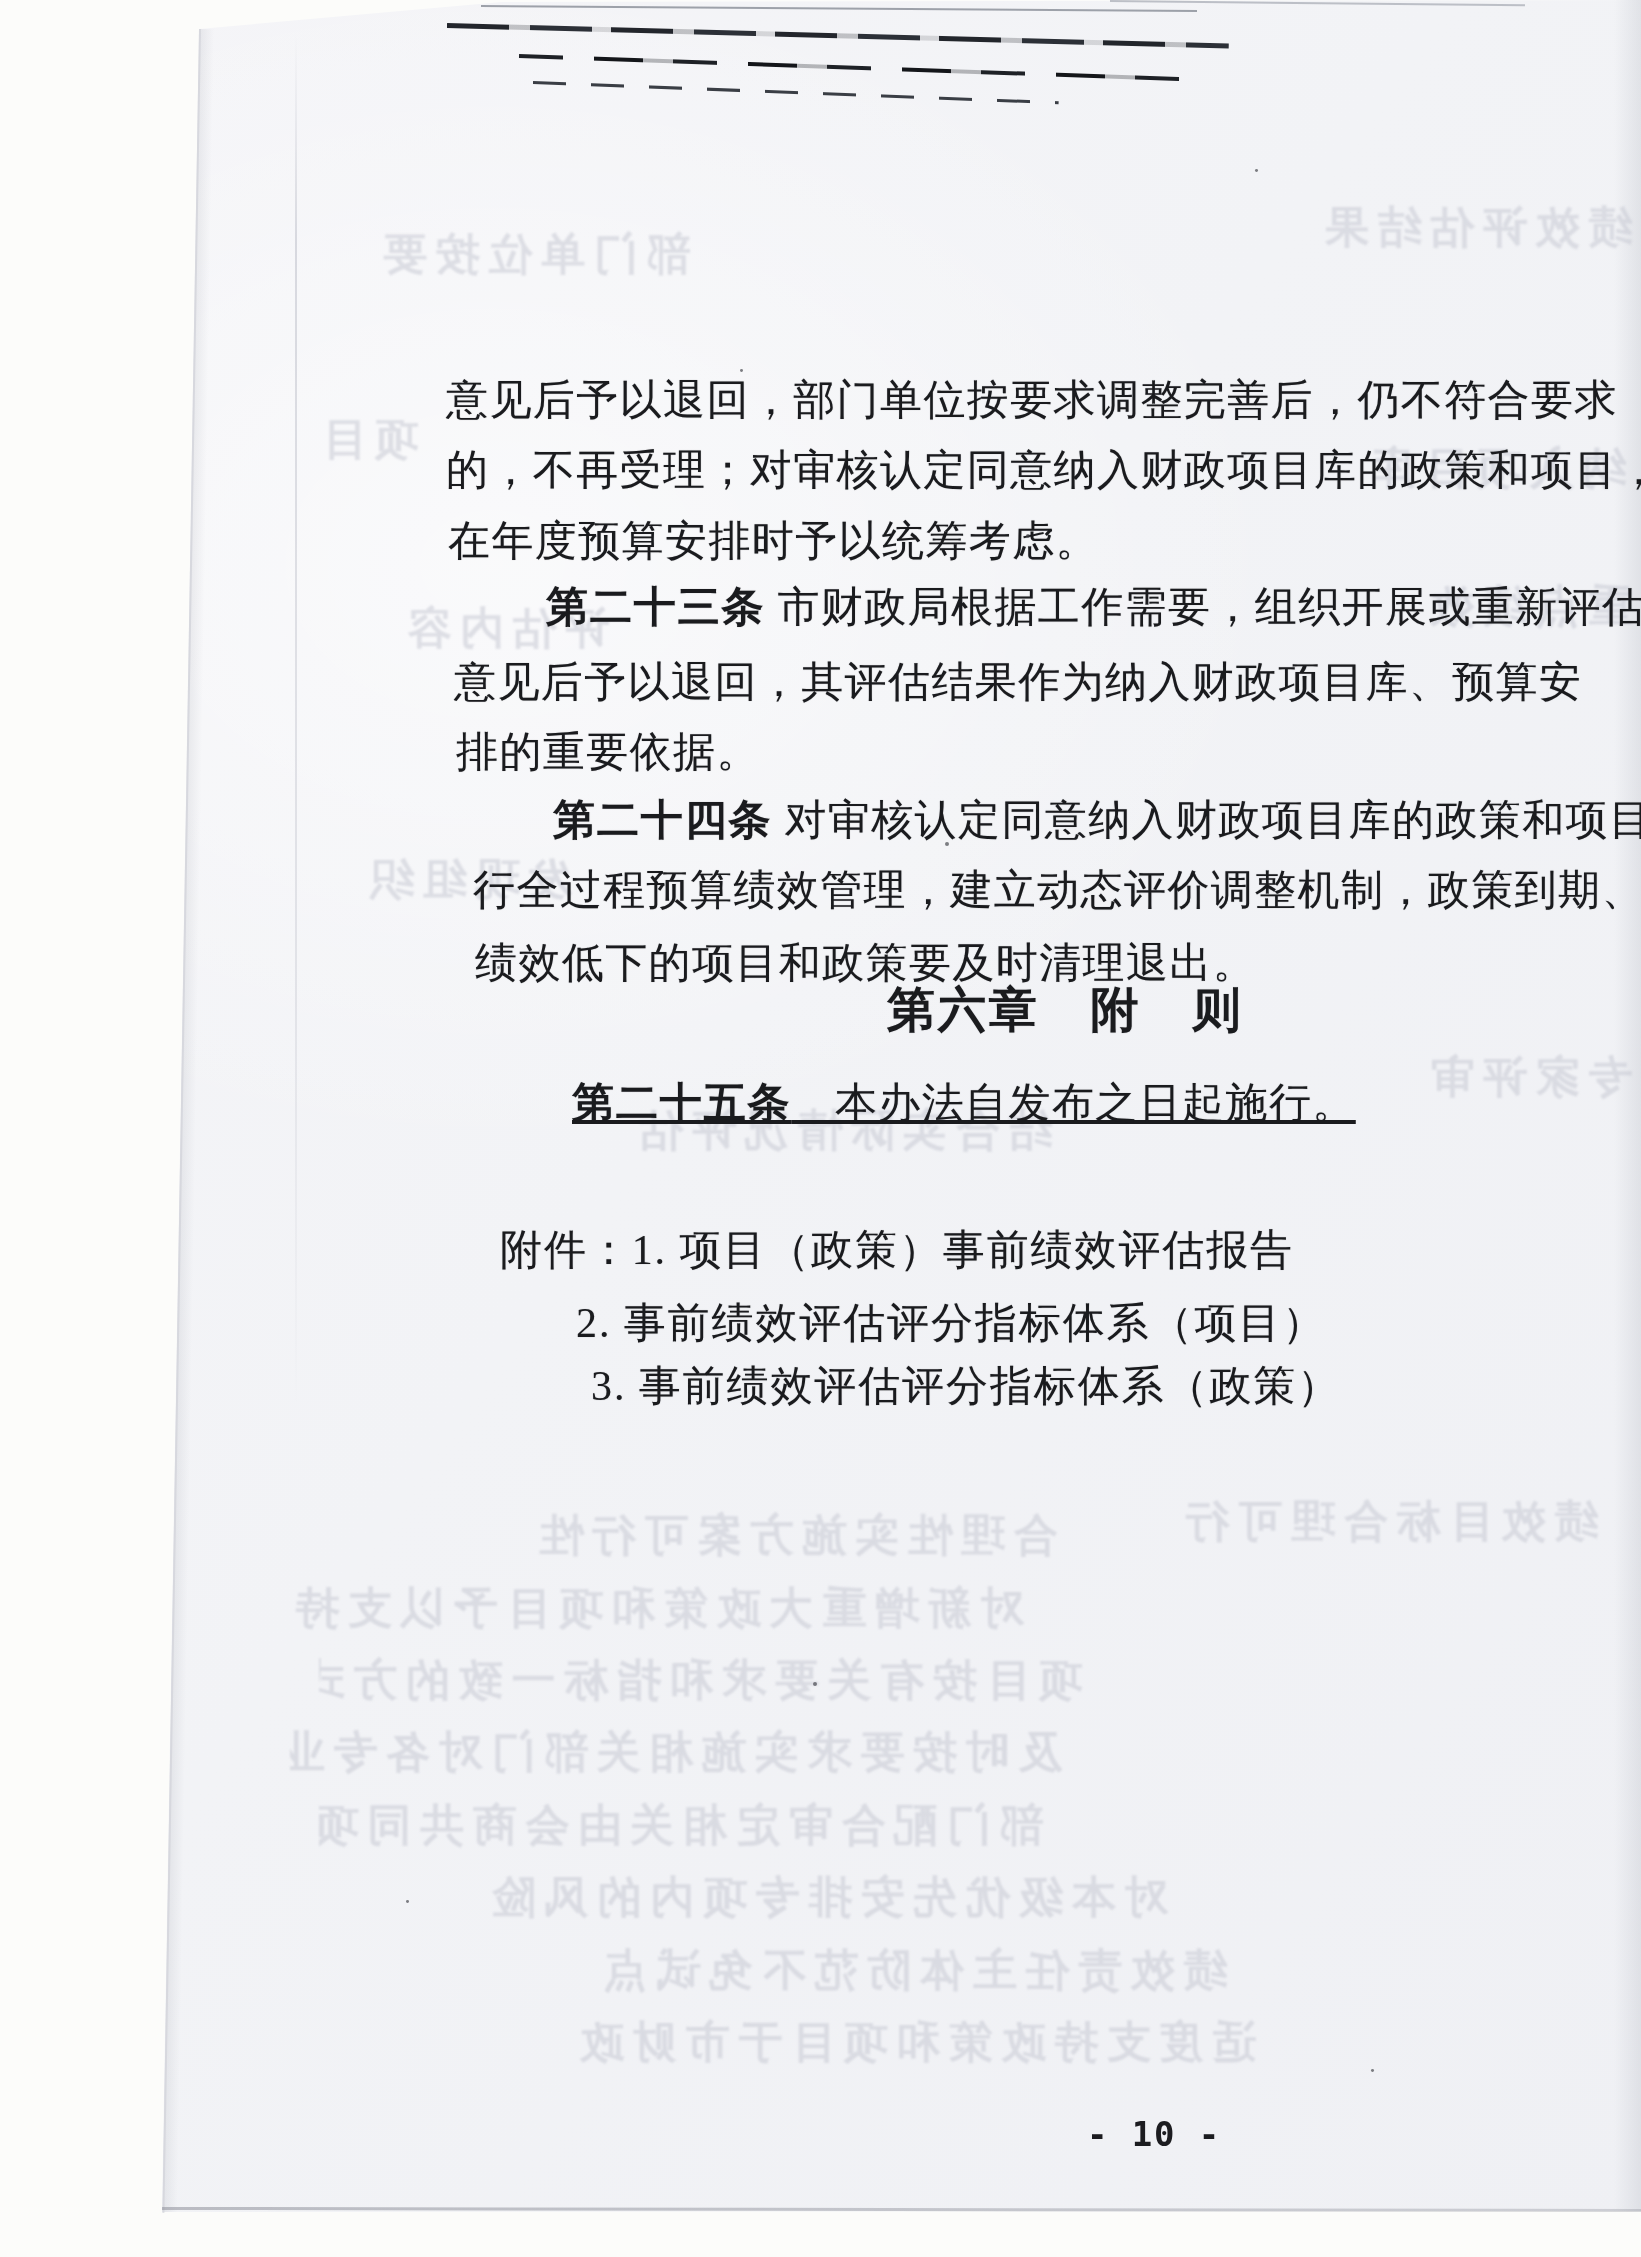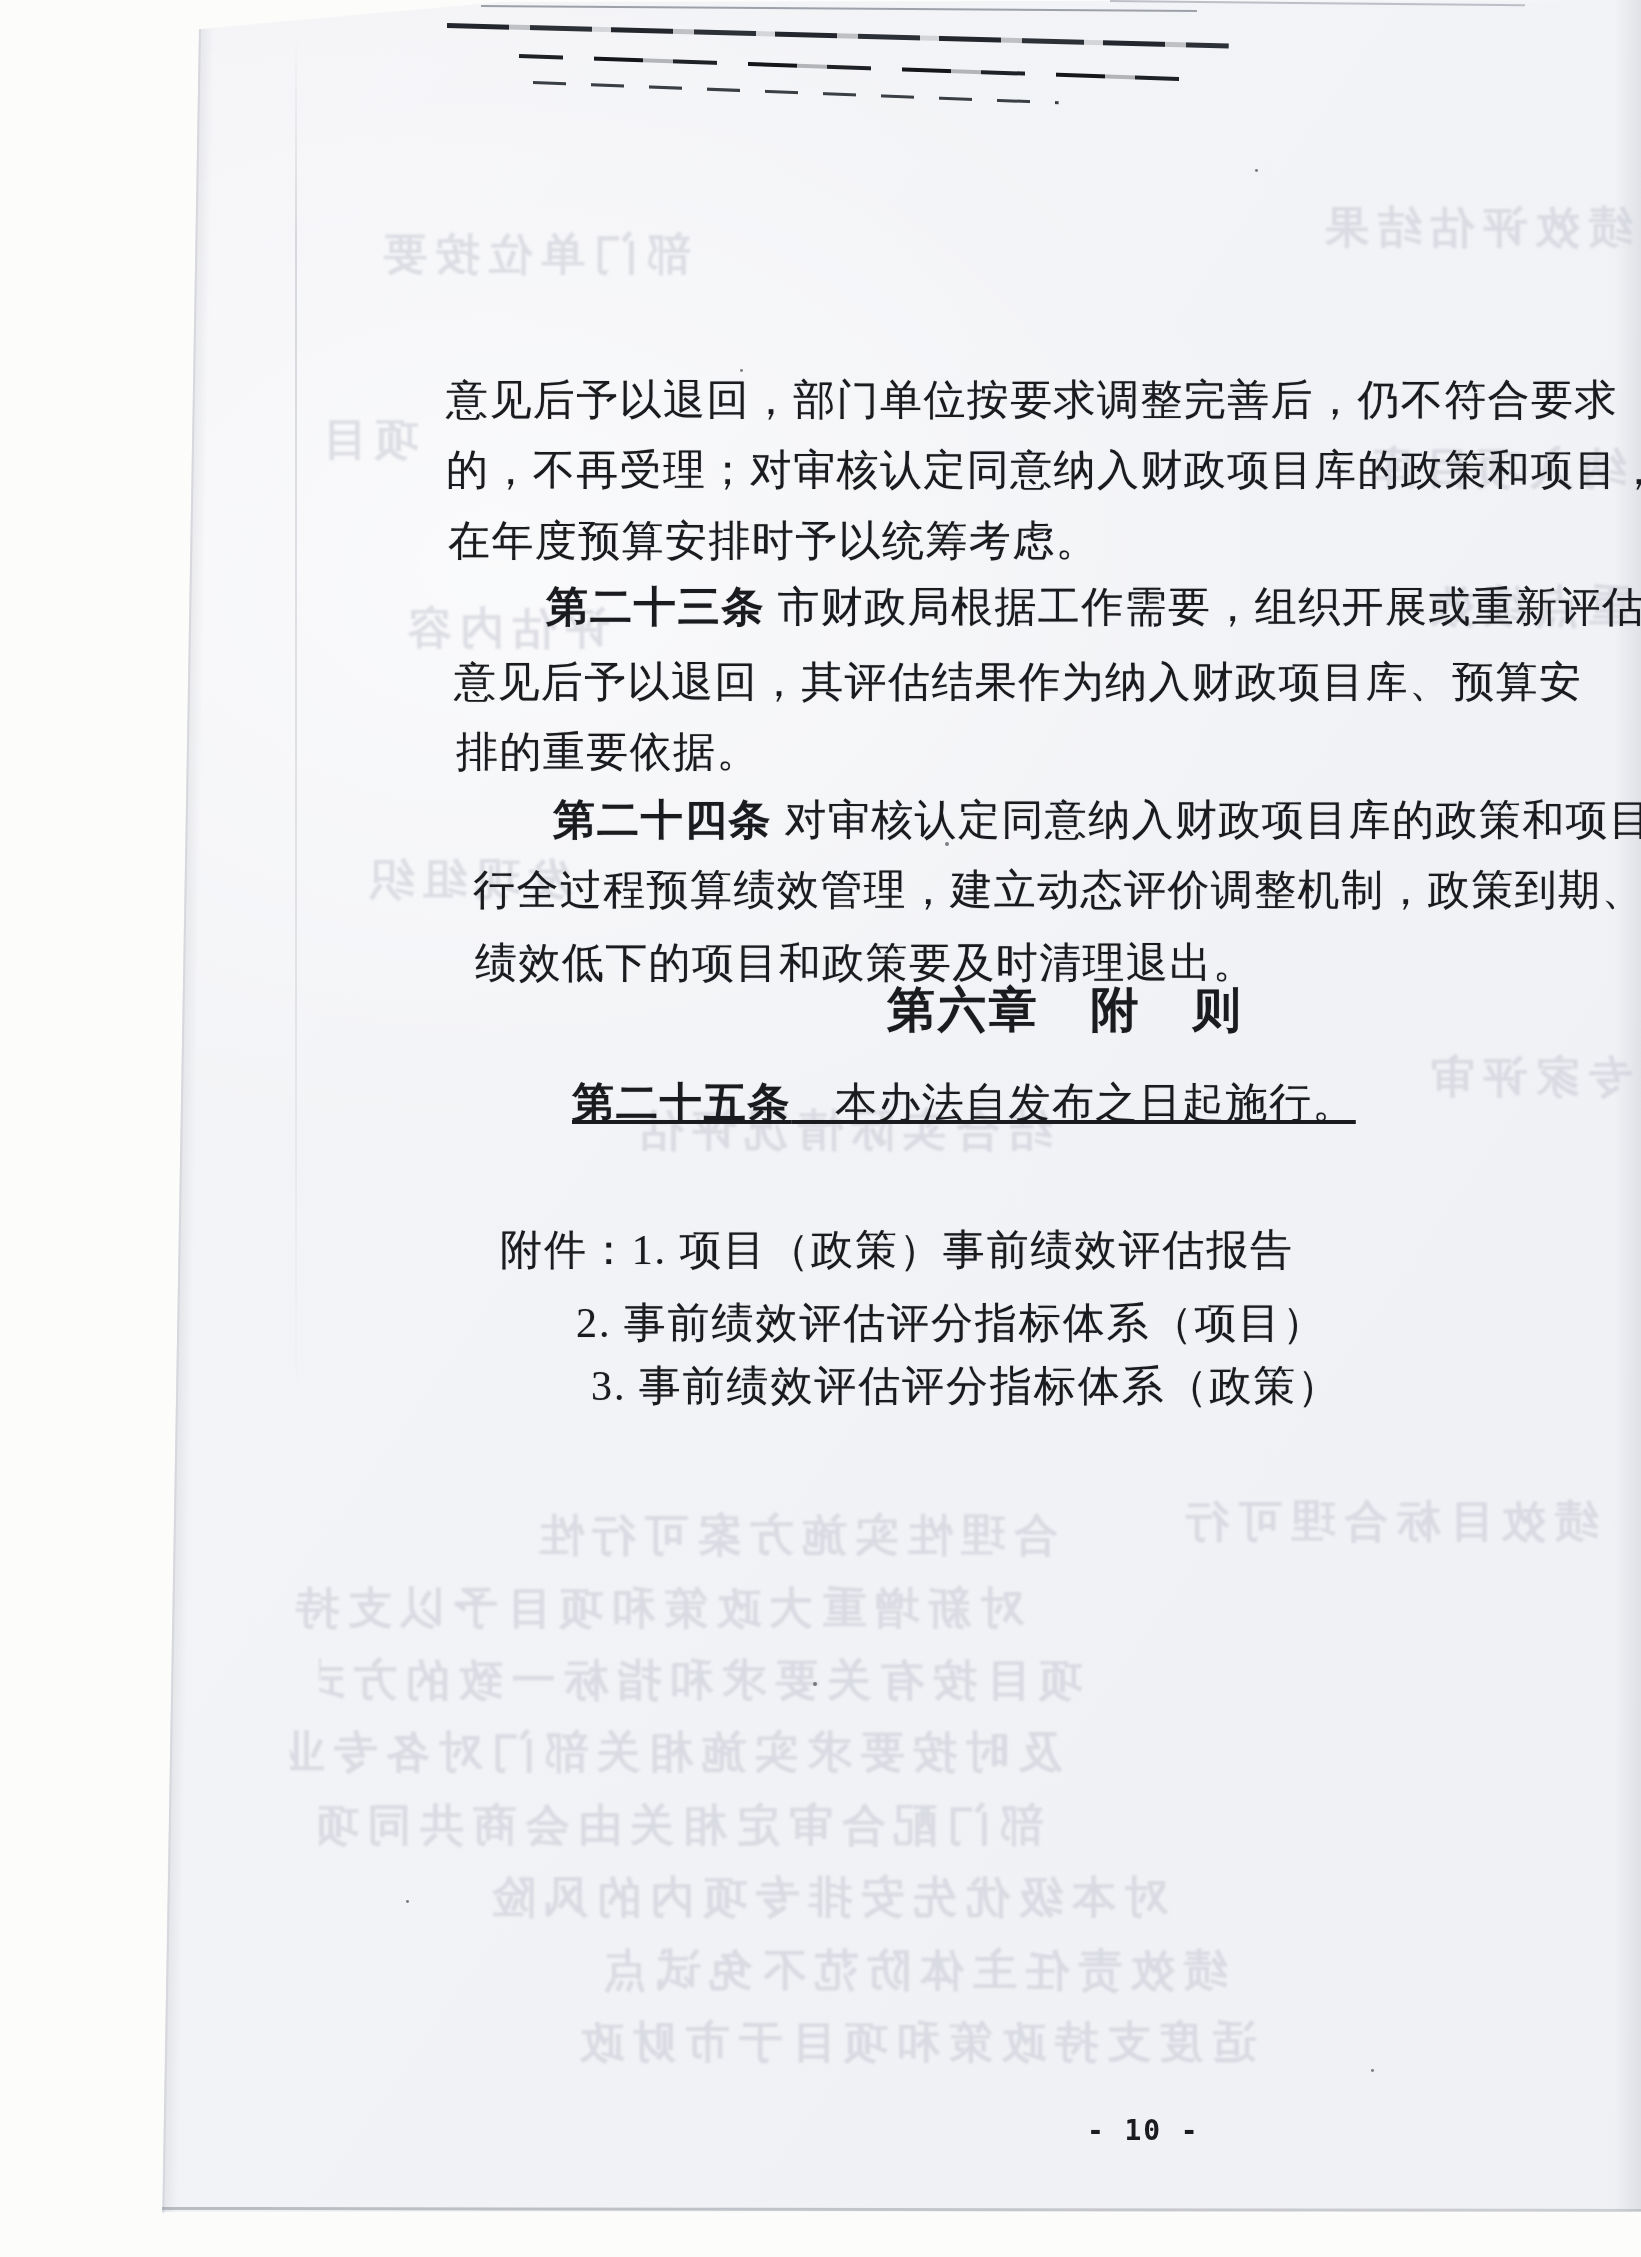--- a/index.html
+++ b/index.html
@@ -63,21 +63,21 @@
     position:absolute;white-space:nowrap;overflow:hidden;
     font-size:44px;font-weight:700;letter-spacing:8.7px;color:#c7c9d3;
     transform:scaleX(-1);filter:blur(1.1px);opacity:.55;
   }
   
   .dust{position:absolute;background:#3c3e44;border-radius:50%;opacity:.65;}
   
   .pagenum{
     position:absolute;left:1087px;top:2114px;
     font-family:"DejaVu Sans Mono","Liberation Mono",monospace;
-    font-size:28px;font-weight:700;letter-spacing:1.9px;color:#1c1c20;
+    font-size:34px;font-weight:700;letter-spacing:1.9px;color:#1c1c20;
   }
 </style>
 </head>
 <body>
 
 <div class="page">
   <div class="left-inner-shade"></div>
   <div class="crease-line"></div>
   <div class="right-shade"></div>
 

